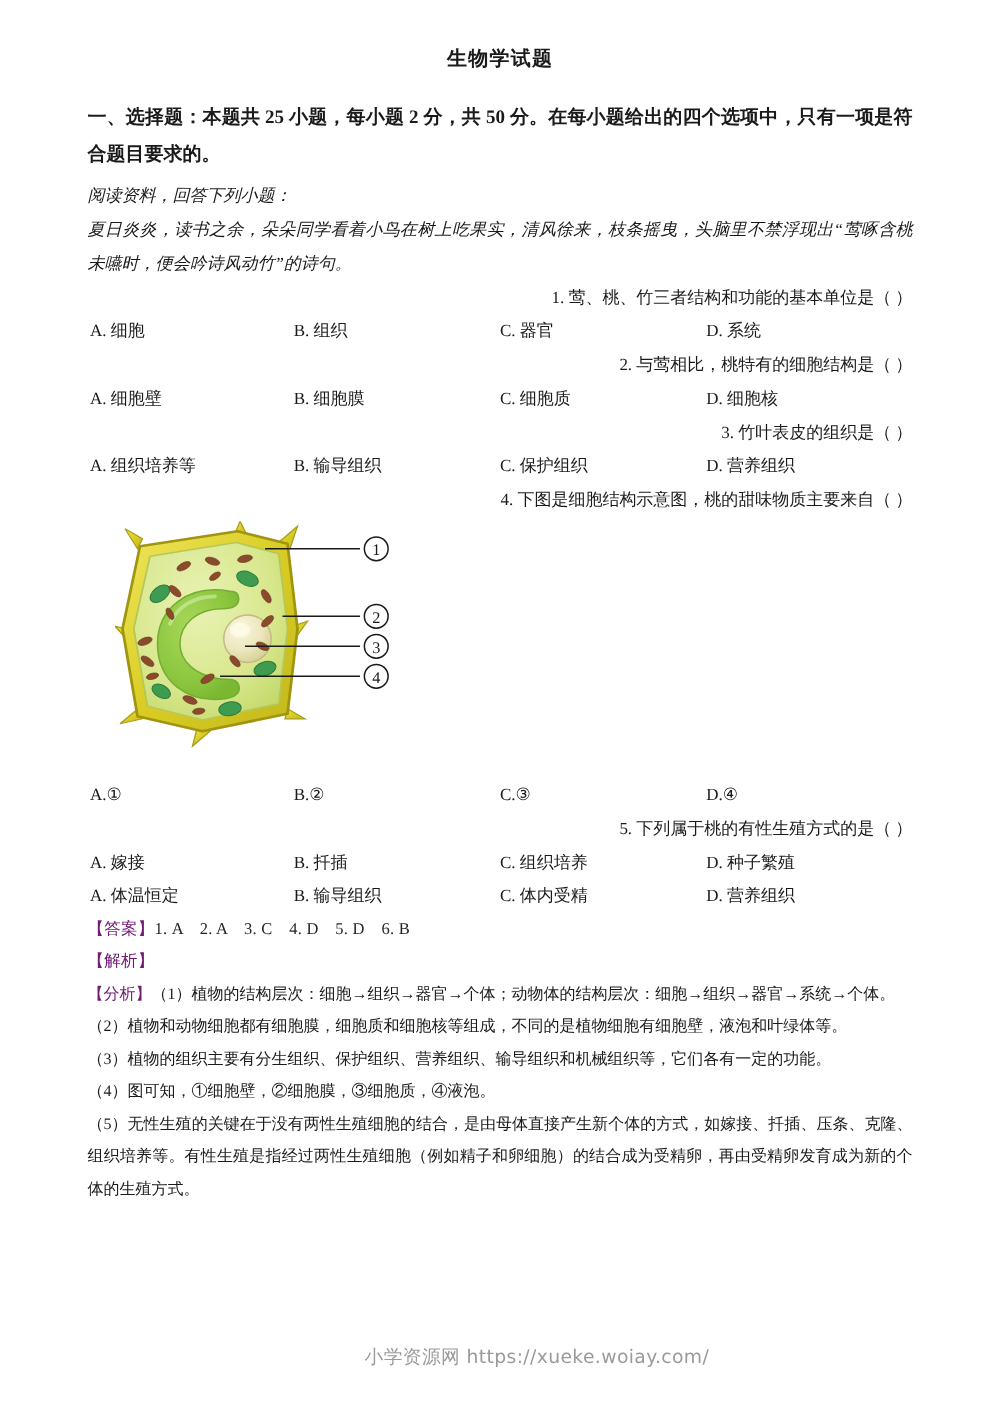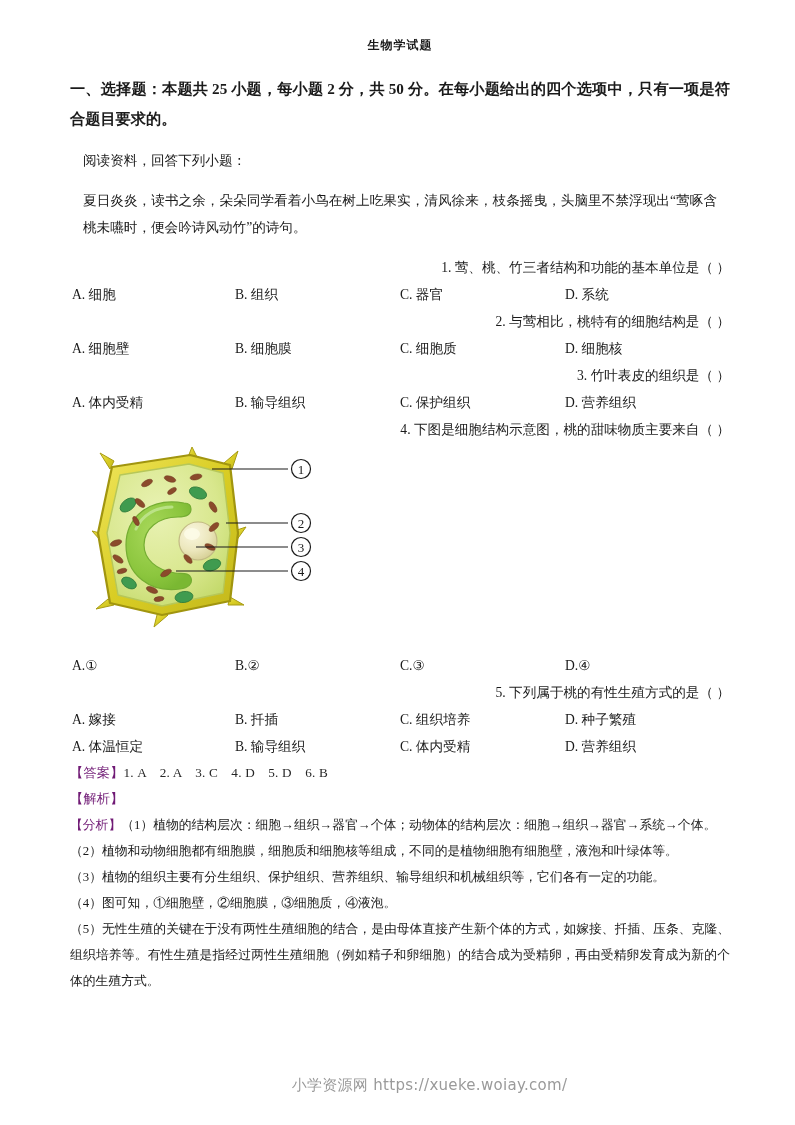--- a/index.html
+++ b/index.html
@@ -27,21 +27,21 @@
   .content {
     position: absolute;
     left: 70px;
     top: 38px;
     width: 660px;
   }
 
   
   .doc-title {
     text-align: center;
-    font-size: 12px;
+    font-size: 16px;
     font-weight: bold;
     letter-spacing: 1px;
     margin: 0 0 20px 0;
     line-height: 1.3;
   }
 
   
   .section-head {
     font-size: 15.2px;
     font-weight: bold;
@@ -49,21 +49,22 @@
     text-align: justify;
     margin: 0 0 4px 0;
     font-family: Liberation Serif, serif;
   }
 
   
   .para {
     font-size: 13.6px;
     line-height: 27px;
     text-align: justify;
-    margin: 13px;
+    margin: 0;
+    font-style: italic;
   }
   .para.indent-none { text-indent: 0; }
 
   
   .q-stem {
     font-size: 13.6px;
     line-height: 27px;
     margin: 0;
     text-align: right;
   }
@@ -156,21 +157,21 @@
     <div class="q-stem">2. 与莺相比，桃特有的细胞结构是（        ）</div>
     <div class="opt-row">
       <span class="opt opt-a">A. 细胞壁</span>
       <span class="opt opt-b">B. 细胞膜</span>
       <span class="opt opt-c">C. 细胞质</span>
       <span class="opt opt-d">D. 细胞核</span>
     </div>
 
     <div class="q-stem">3. 竹叶表皮的组织是（        ）</div>
     <div class="opt-row">
-      <span class="opt opt-a">A. 体内受精</span>
+      <span class="opt opt-a">A. 组织培养等</span>
       <span class="opt opt-b">B. 输导组织</span>
       <span class="opt opt-c">C. 保护组织</span>
       <span class="opt opt-d">D. 营养组织</span>
     </div>
 
     <div class="q-stem">4. 下图是细胞结构示意图，桃的甜味物质主要来自（        ）</div>
 
     <div class="figure-block">
       <svg class="cell-figure" width="250" height="200" viewBox="0 0 250 200" xmlns="http://www.w3.org/2000/svg">
         <defs>

